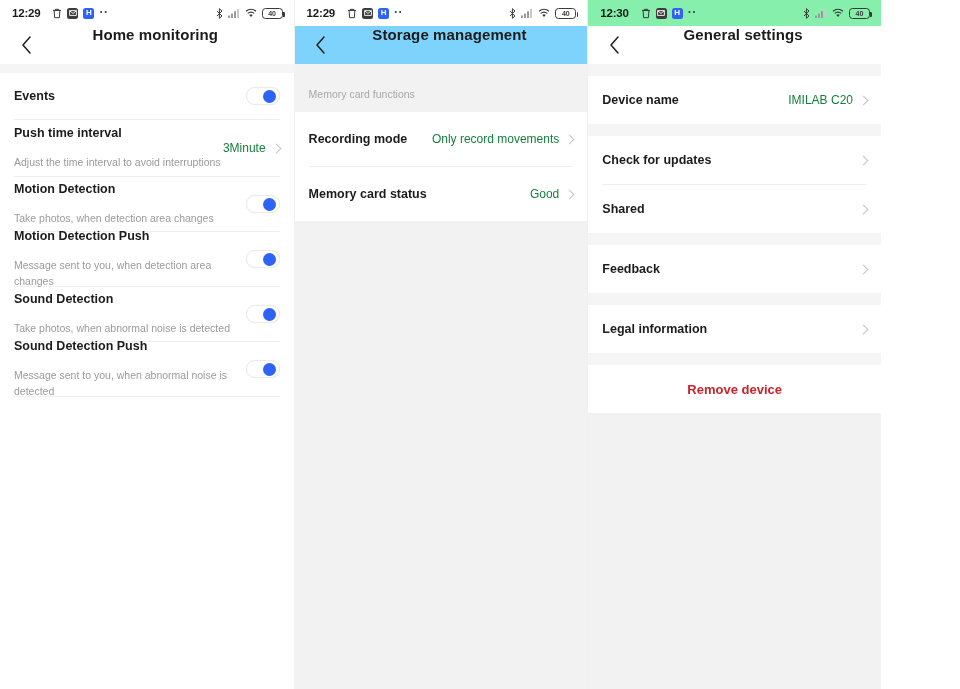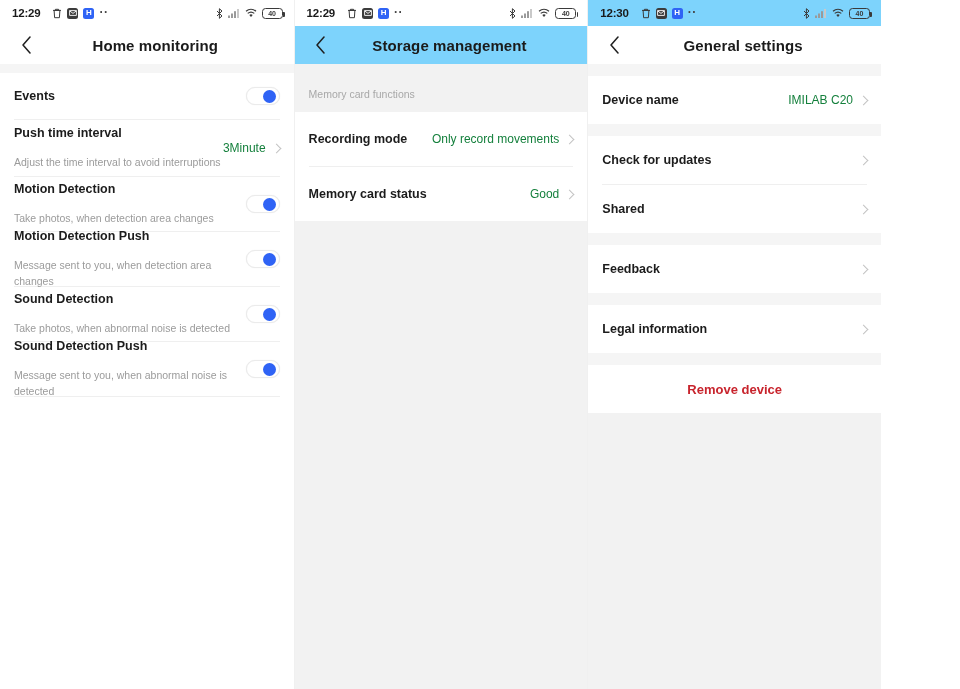--- a/index.html
+++ b/index.html
@@ -32,21 +32,21 @@
   .sb-dots { font-size: 12px; color: #444; letter-spacing: 0.5px; line-height: 0.6; }
   .batt {
     width: 21px; height: 11px; border: 1.3px solid #3a3a3a; border-radius: 3.5px;
     position: relative; display: inline-flex; align-items: center; justify-content: center;
     font-size: 7px; font-weight: 700; color: #3a3a3a;
   }
   .batt::after { content: ""; position: absolute; right: -3.2px; top: 3px;
      width: 1.8px; height: 5px; background: #3a3a3a; border-radius: 0 1px 1px 0; }
 
   
-  .titlebar { height: 38px; position: relative; display: flex; align-items: center;
+  .titlebar { height: 38px; position: relative; display: flex; 
               background: #ffffff; padding-left: 17px; }
   .titlebar.on-gray { background: #7dd3fc; }
   .back-btn { position: absolute; left: 13px; top: 50%; transform: translateY(-50%);
               width: 26px; height: 26px; display: flex; align-items: center; justify-content: center;
               cursor: pointer; }
   .title { width: 100%; text-align: center; font-size: 15px; font-weight: 700;
            color: #1b1b1b; letter-spacing: 0.1px; }
 
   
   .gapband { background: #f5f5f5; width: 100%; }
@@ -294,21 +294,21 @@
         </div>
         <div class="row-right">
           <span class="row-value">Good</span>
           <span class="chev"></span>
         </div>
       </div>
     </div>
   </div>
 
   <div class="screen gray-bg">
-    <div class="statusbar" style="background:#7dd3fc">
+    <div class="statusbar" style="background:#86efac">
       <div class="sb-left">
         <span class="sb-time">12:30</span>
         <span class="sb-ico">
           <svg width="10" height="11" viewBox="0 0 10 11">
               <path d="M1 2.4h8M3.5 2.4V1.3h3v1.1M2.1 2.4l.5 7.3h4.8l.5-7.3z" fill="none" stroke="#3a3a3a" stroke-width="1"></path>
             </svg>
         </span>
         <span class="ico-sq dark">
           <svg width="8" height="6" viewBox="0 0 8 6">
               <path d="M.6.6h6.8v4.8H.6z" fill="none" stroke="#fff" stroke-width=".9"></path>

